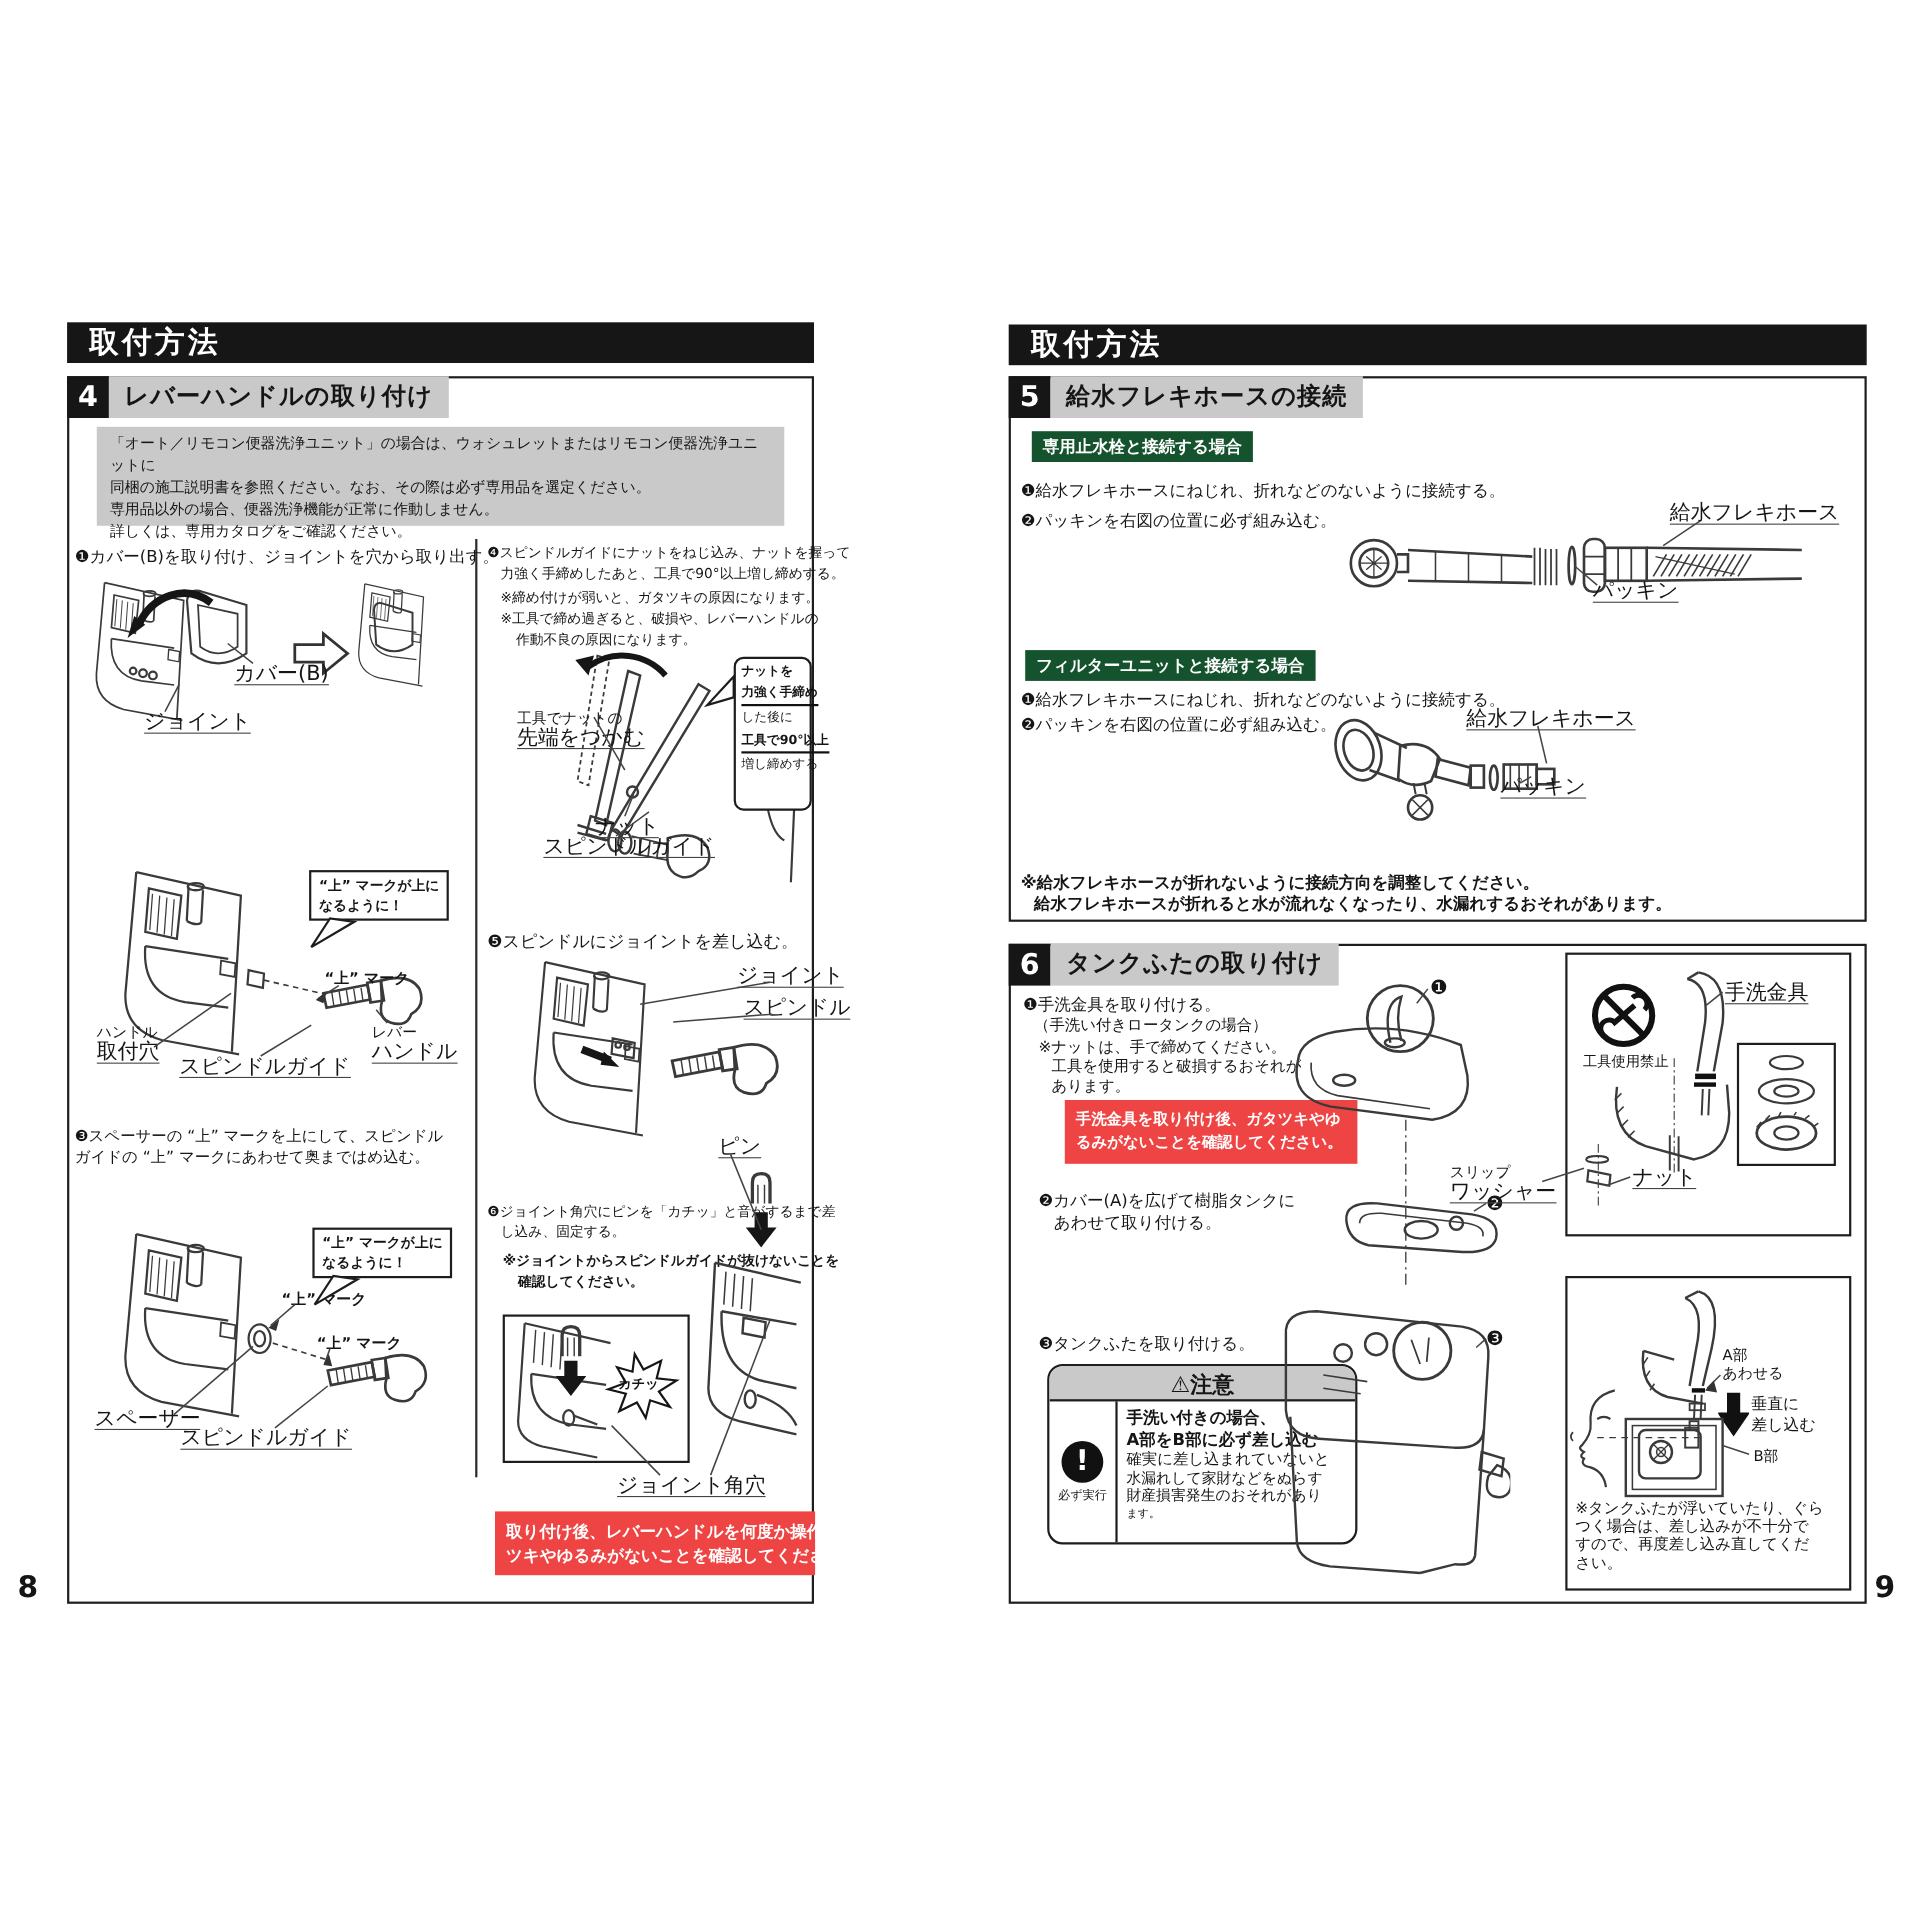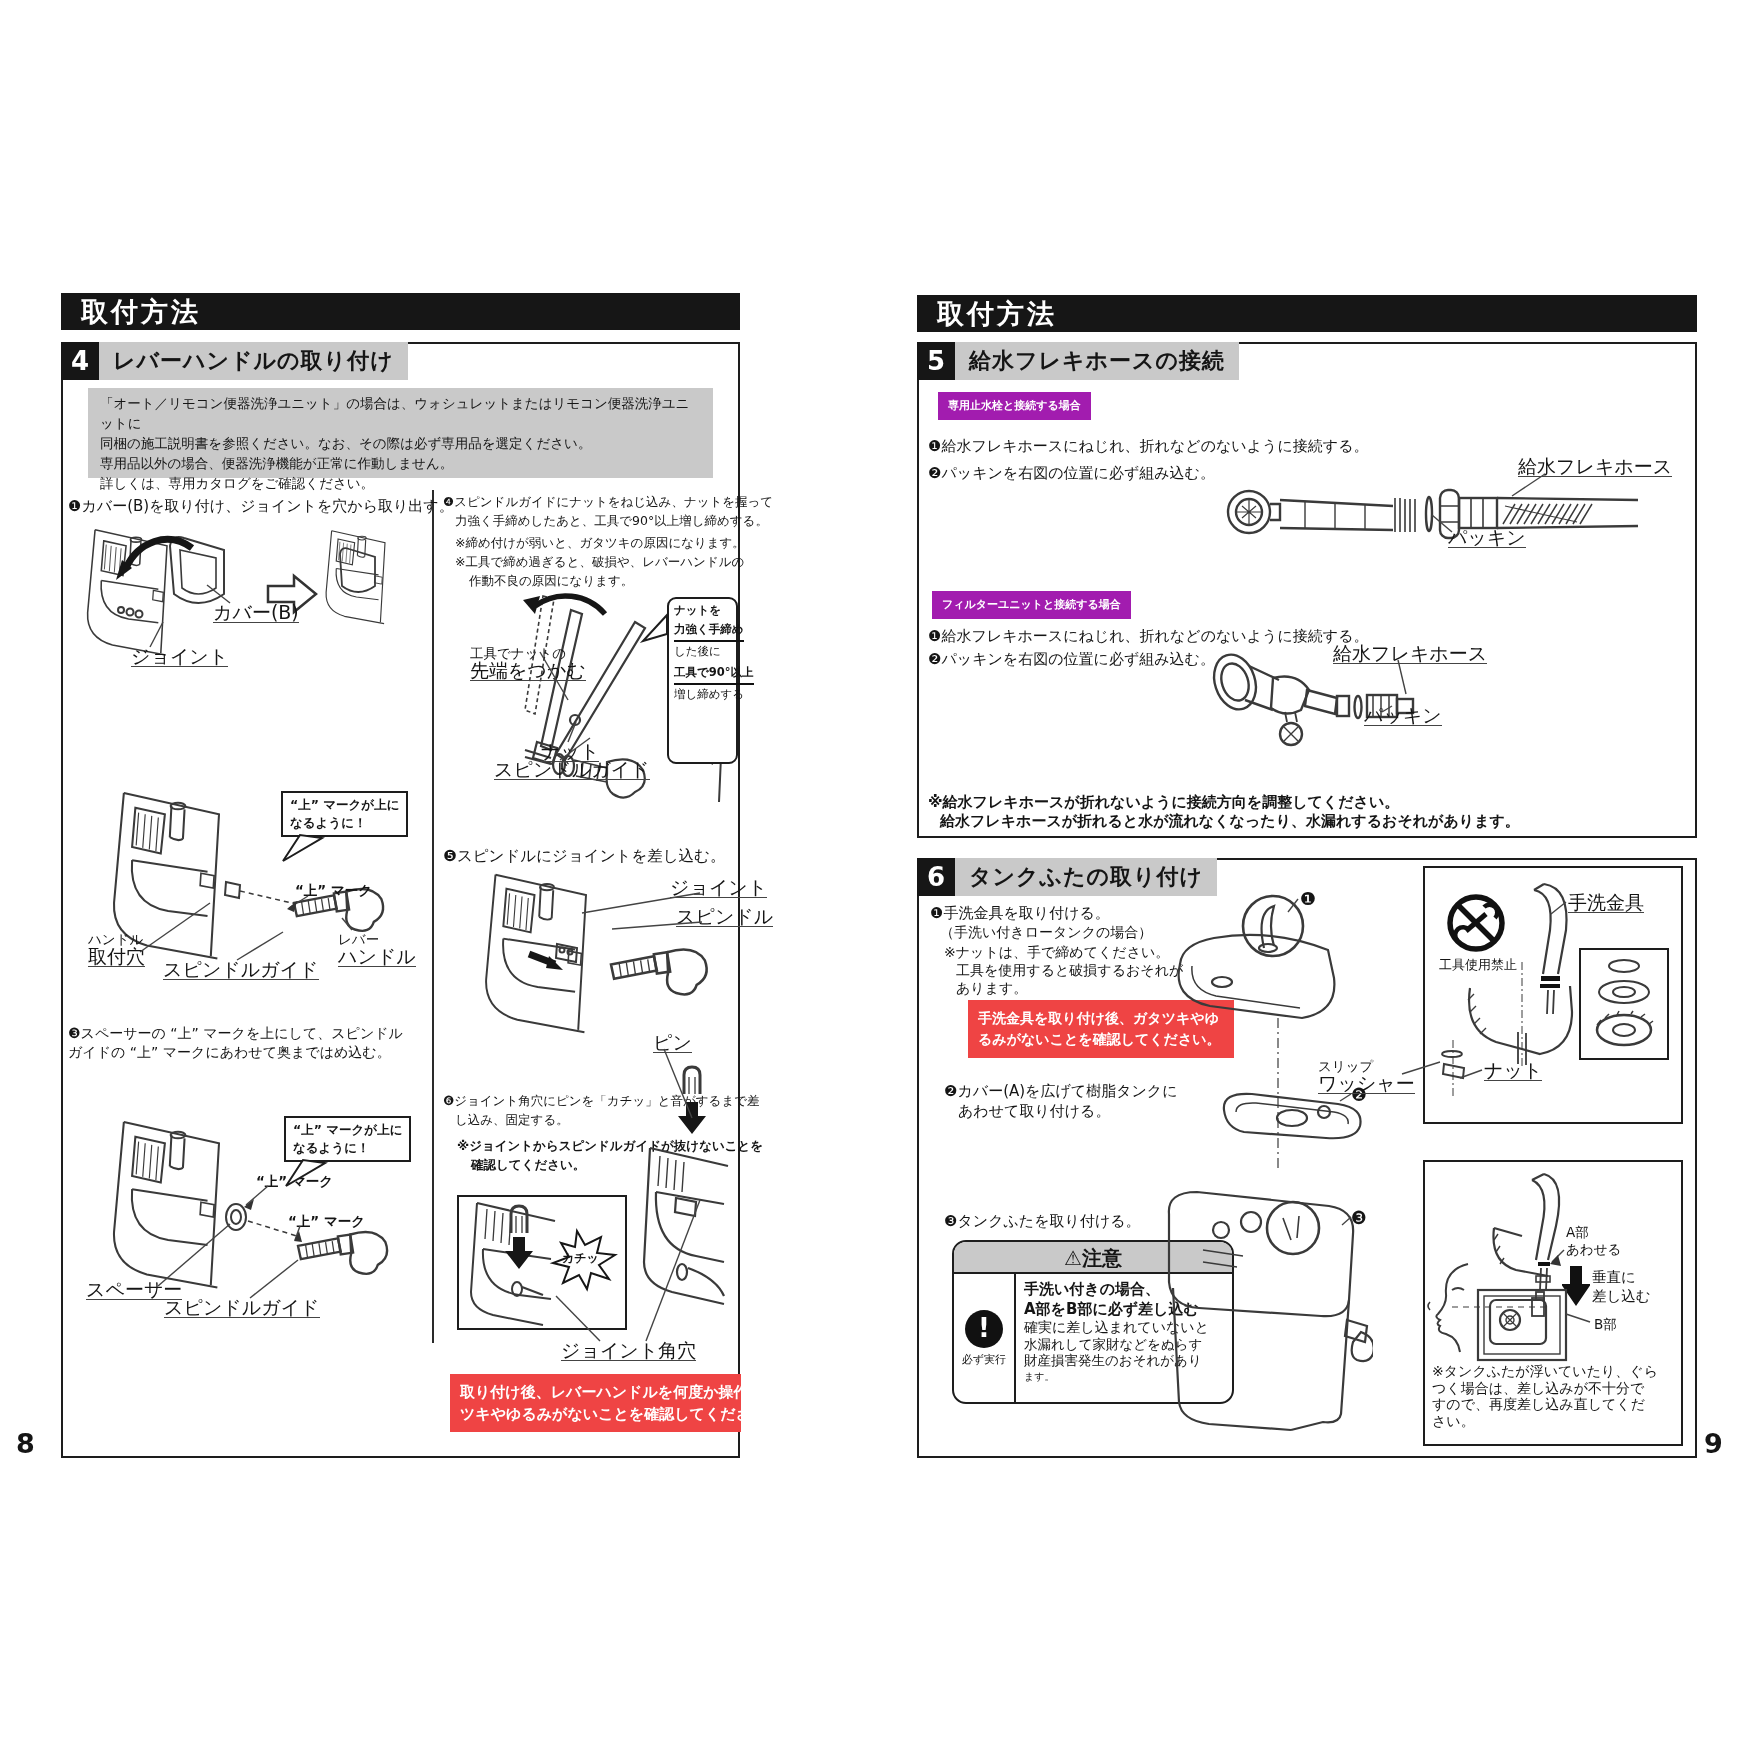--- a/index.html
+++ b/index.html
@@ -7,21 +7,21 @@
 body{font-family:"DejaVu Sans","Liberation Sans",sans-serif;color:#151515}
 #canvas{position:relative;width:1754px;height:1754px;background:#fff;overflow:hidden}
 .abs{position:absolute}
 .nw{white-space:nowrap}
 .hbar{background:#161616;color:#fff;font-weight:700;font-size:27px;line-height:37px;padding-left:20px;letter-spacing:3px}
 .pgbox{border:2px solid #1d1d1d}
 .secnum{background:#161616;color:#fff;font-weight:700;font-size:26px;width:38px;height:38px;text-align:center;line-height:38px}
 .sectit{background:#c9c9c9;font-weight:700;font-size:22px;height:38px;line-height:38px;padding:0 14px;letter-spacing:1px;white-space:nowrap}
 .graybox{background:#c9c9c9;font-size:13.5px;line-height:20px;padding:5px 12px}
 .blackbox{background:#ef4444;color:#fff;font-weight:700}
-.subhdr{background:#a21caf;color:#fff;font-size:11px;font-weight:700;line-height:28px;padding:0 10px;white-space:nowrap}
+.subhdr{background:#14532d;color:#fff;font-size:15px;font-weight:700;line-height:28px;padding:0 10px;white-space:nowrap}
 .t15{font-size:15px;line-height:20px}
 .t14{font-size:14px;line-height:19px}
 .t125{font-size:12.5px;line-height:19px}
 .lbl{font-size:19px;line-height:17px;border-bottom:1.5px solid #444;white-space:nowrap;padding-bottom:1px}
 .lbln{font-size:13.5px;line-height:17px;white-space:nowrap}
 .callout{border:2.5px solid #1d1d1d;font-size:12.5px;font-weight:700;line-height:18px;padding:3px 7px;background:#fff;white-space:nowrap}
 .u{border-bottom:2px solid #111;padding-bottom:3px}
 .pagenum{font-size:27px;font-weight:700}
 .balloon{font-size:18px;line-height:18px}
 svg{display:block}
@@ -161,21 +161,21 @@
     <path d="M119,168 L152,176 M121,184 L152,190 M128,170 L126,186 M136,172 L134,188 M144,174 L142,189" stroke-width="1.6"></path>
     <path d="M152,170 Q178,162 188,178 Q194,194 180,200 Q170,210 158,202 Q150,196 152,182 Z"></path>
   </g>
   <path d="M150,22 A52,52 0 0 0 80,14" stroke="#161616" stroke-width="5.5" fill="none"></path>
   <polygon points="68,8 85,4 80,22" fill="#161616"></polygon>
 </svg>
 <div class="abs" style="left:470px;top:645px">
   <div class="lbln">工具でナットの</div>
   <div class="lbl">先端をつかむ</div>
 </div>
-<div class="abs" style="left:667px;top:597px;width:71px;height:167px;border:2.5px solid #1d1d1d;border-radius:9px;background:#fff;padding:4px 5px">
+<div class="abs" style="left:667px;top:597px;width:71px;height:140px;border:2.5px solid #1d1d1d;border-radius:9px;background:#fff;padding:4px 5px">
   <div class="nw b" style="font-size:11.5px;line-height:15px">ナットを</div>
   <div class="nw b u" style="font-size:11.5px;line-height:15px;display:inline-block">力強く手締め</div>
   <div class="nw" style="font-size:11.5px;line-height:19px">した後に</div>
   <div class="nw b u" style="font-size:11.5px;line-height:15px;display:inline-block">工具で90°以上</div>
   <div class="nw" style="font-size:11.5px;line-height:19px">増し締めする</div>
 </div>
 <div class="abs lbl" style="left:541px;top:743px">ナット</div>
 <div class="abs lbl" style="left:494px;top:761px">スピンドルガイド</div>
 
 <div class="abs nw" style="left:443px;top:846px;font-size:15.5px">❺スピンドルにジョイントを差し込む。</div>

